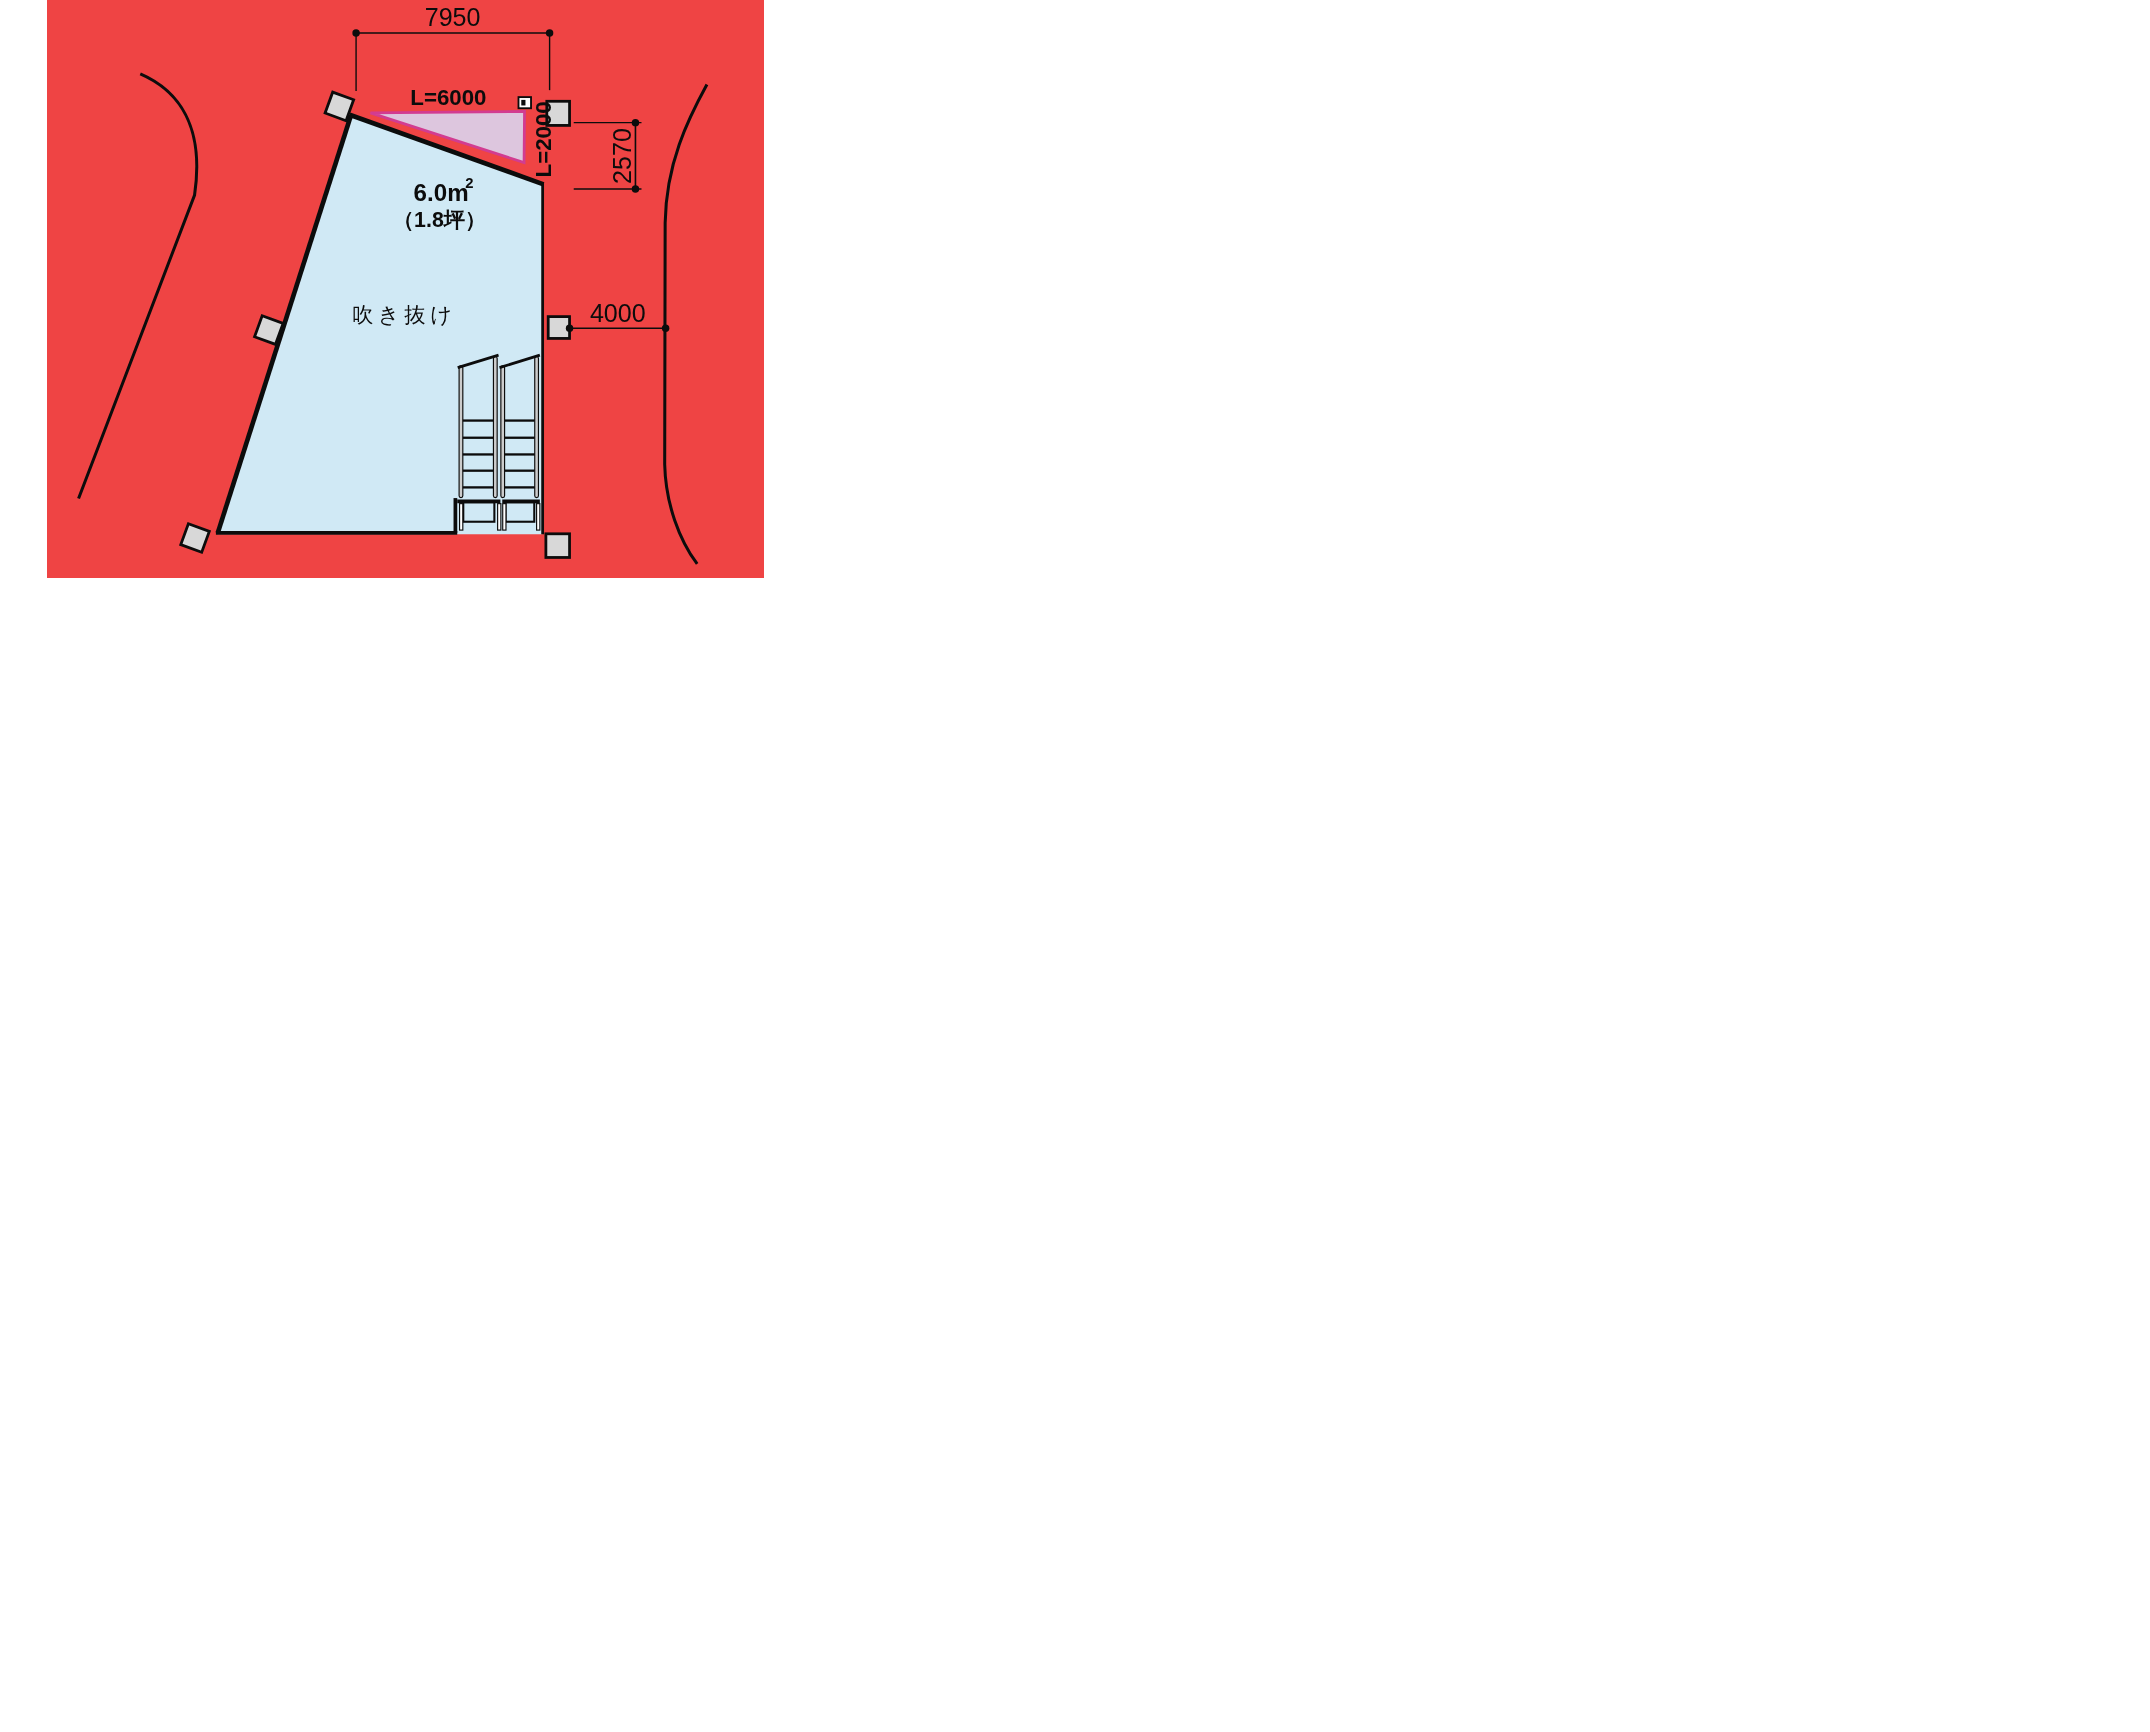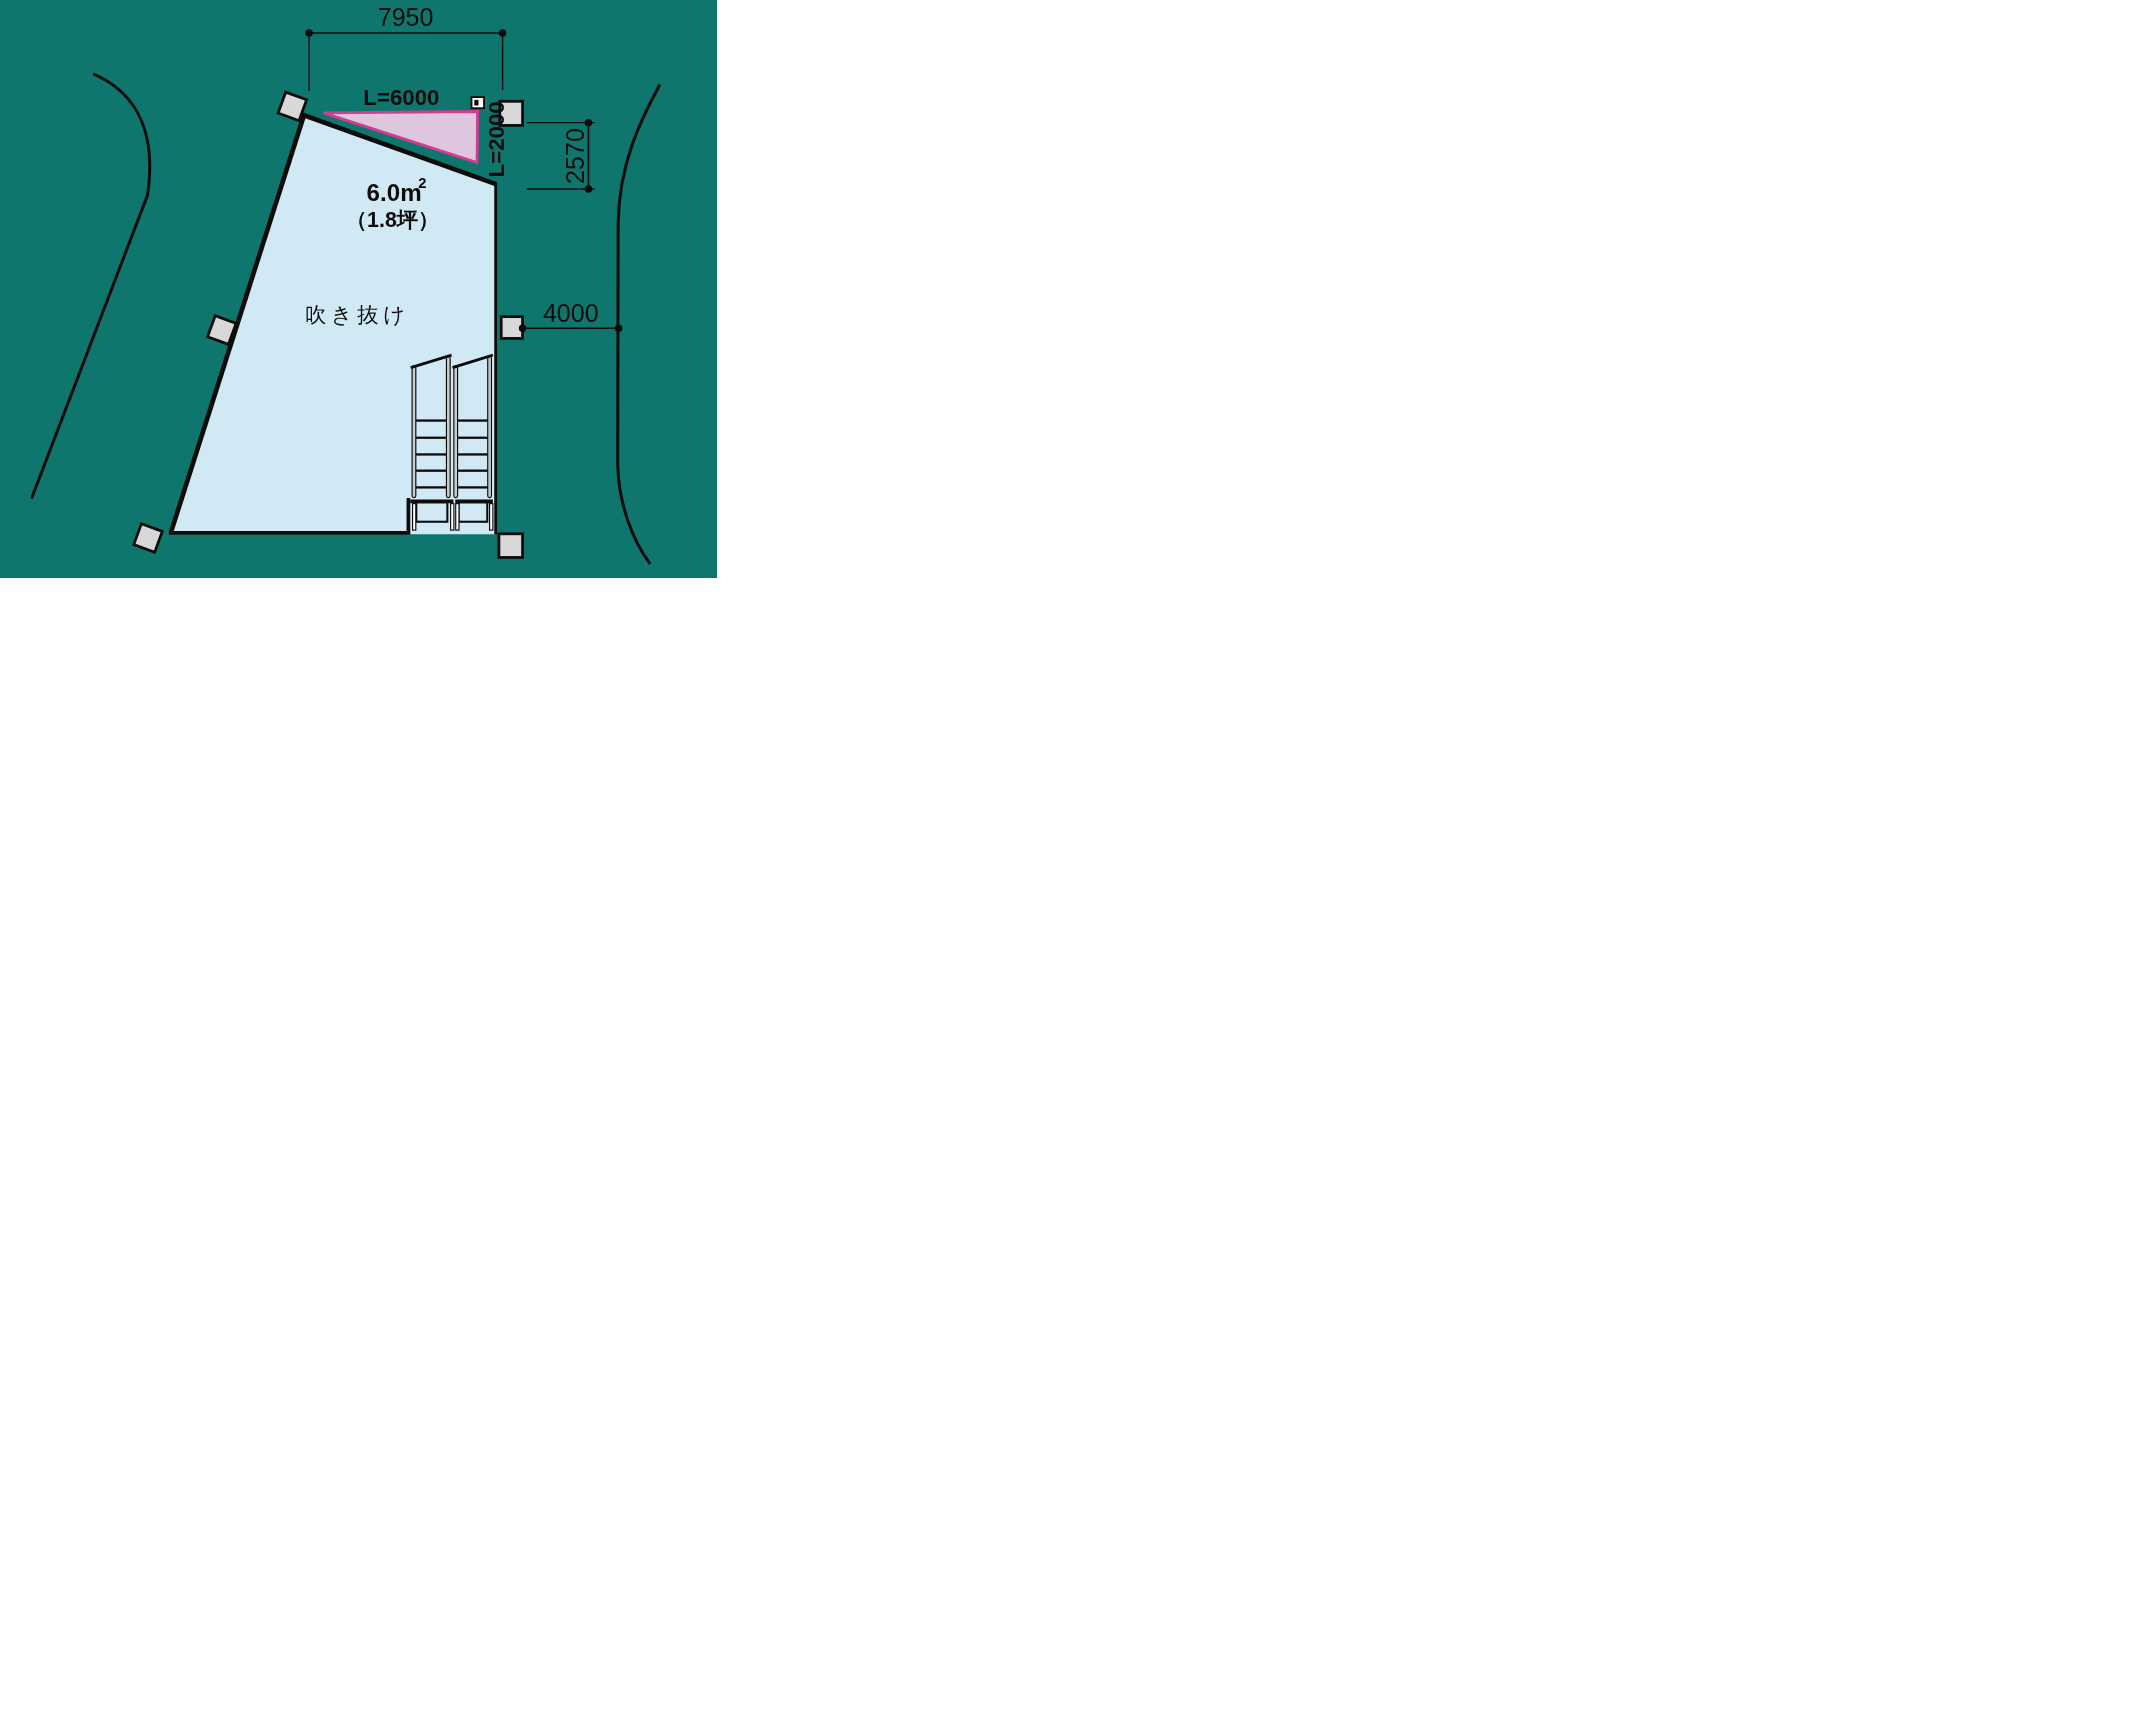--- a/index.html
+++ b/index.html
@@ -4,23 +4,24 @@
 <style>
   html, body {
     margin: 0;
     padding: 0;
     background: #ffffff;
   }
   .stage {
     position: relative;
     width: 717px;
     height: 578px;
-    background: #0f766e;
+    background: #ef4444;
     overflow: hidden;
     font-family: "Liberation Sans", sans-serif;
+    margin-left: 47px;
   }
   .stage svg {
     display: block;
     width: 100%;
     height: 100%;
   }
   text {
     font-family: "Liberation Sans", sans-serif;
     fill: #0c0c0c;
   }

